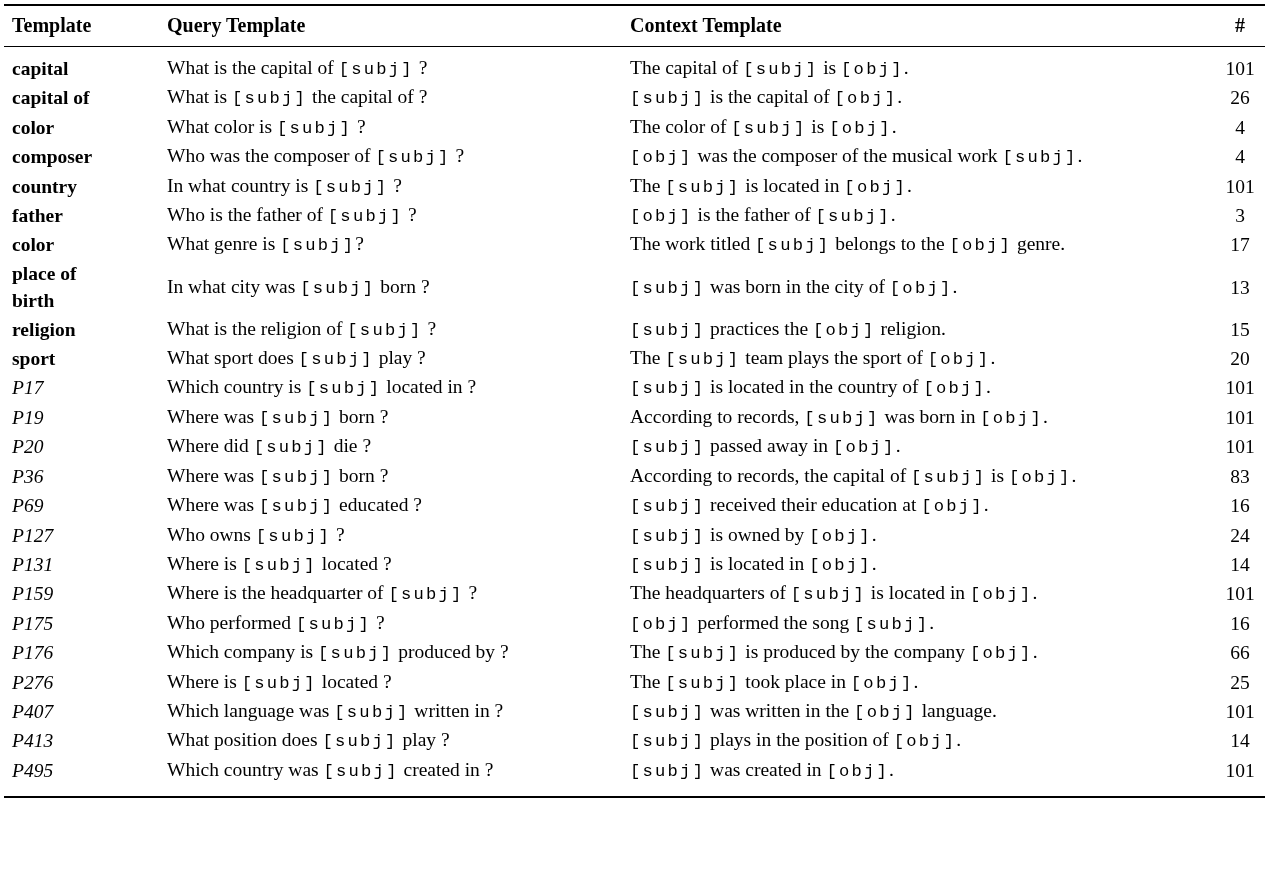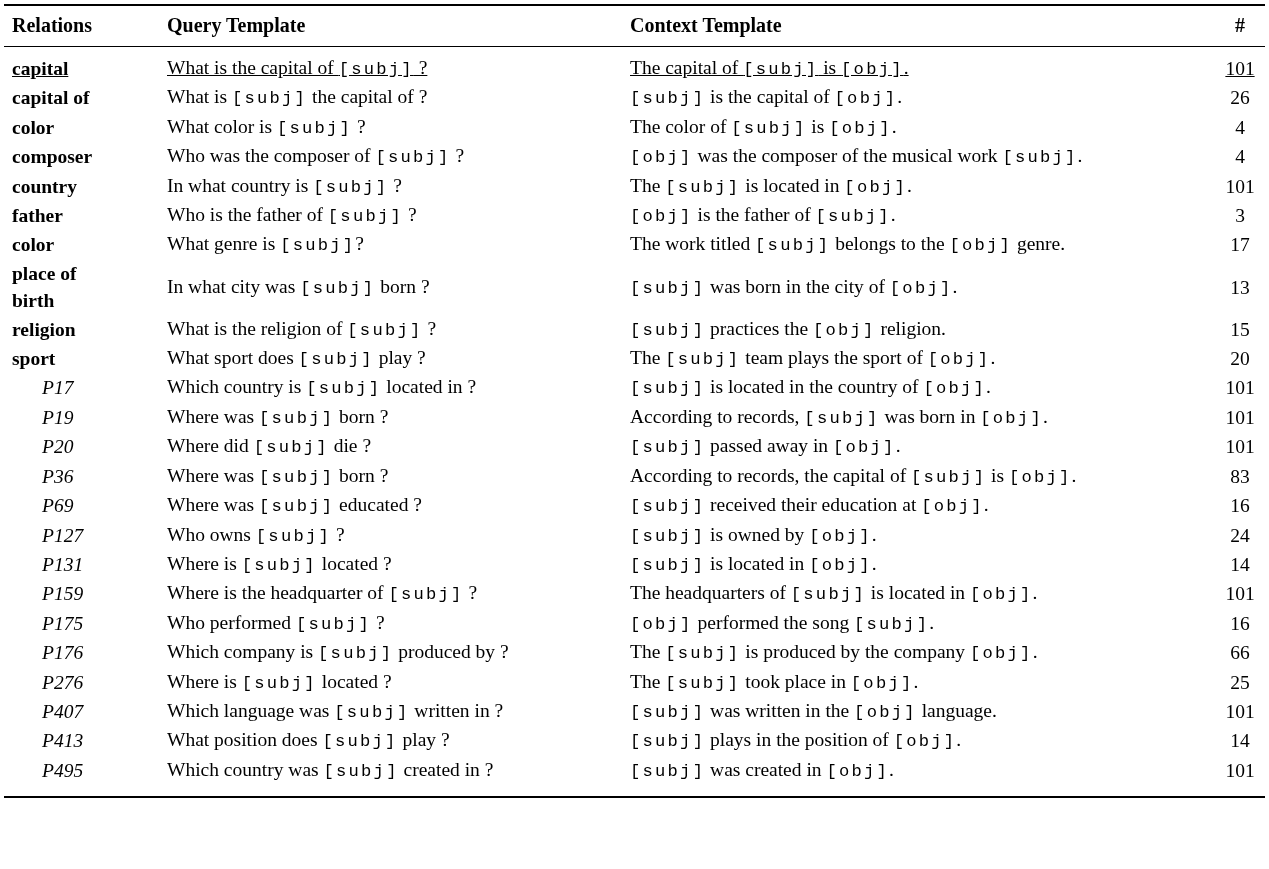--- a/index.html
+++ b/index.html
@@ -48,46 +48,46 @@
 
   tbody td {
     padding: 0;
     line-height: 27.4px;
     vertical-align: middle;
     white-space: pre-line;
   }
   tbody td.col-rel { padding-left: 8px; padding-right: 6px; }
   tbody td.col-qry { padding-right: 10px; margin-top: 32px; }
   tbody td.col-ctx { padding-right: 8px; }
-  tbody tr:first-child td { padding-top: 7px; text-decoration: underline; }
+  tbody tr:first-child td { padding-top: 7px; }
   tbody tr:last-child  td { padding-bottom: 11px; }
 
   .rel { font-weight: bold; white-space: pre-line; }
-  .rel.pid { font-weight: normal; font-style: italic; margin-left: 30px; }
+  .rel.pid { font-weight: normal; font-style: italic; }
 
   .tt {
     font-family: "Liberation Mono", monospace;
     font-size: 0.88em;
     letter-spacing: 0.13em;
   }
 </style>
 </head>
 <body>
 
 <div class="table-wrap">
   <table class="tmpl">
     <colgroup>
       <col class="c-rel">
       <col class="c-qry">
       <col class="c-ctx">
       <col class="c-cnt">
     </colgroup>
     <thead>
       <tr>
-        <th class="col-rel">Relations</th>
+        <th class="col-rel">Template</th>
         <th class="col-qry">Query Template</th>
         <th class="col-ctx">Context Template</th>
         <th class="col-cnt">#</th>
       </tr>
     </thead>
     <tbody>
         <tr>
           <td class="col-rel"><span class="rel">capital</span></td>
           <td class="col-qry">What is the capital of <span class="tt">[subj]</span> ?</td>
           <td class="col-ctx">The capital of <span class="tt">[subj]</span> is <span class="tt">[obj]</span>.</td>

